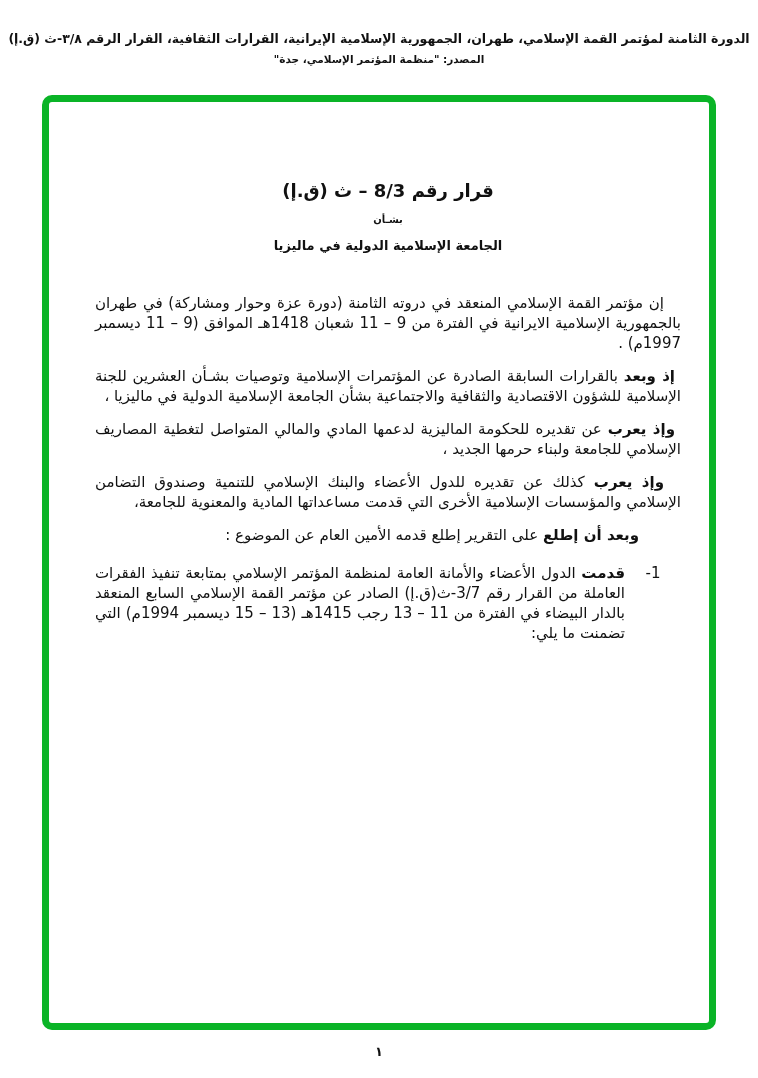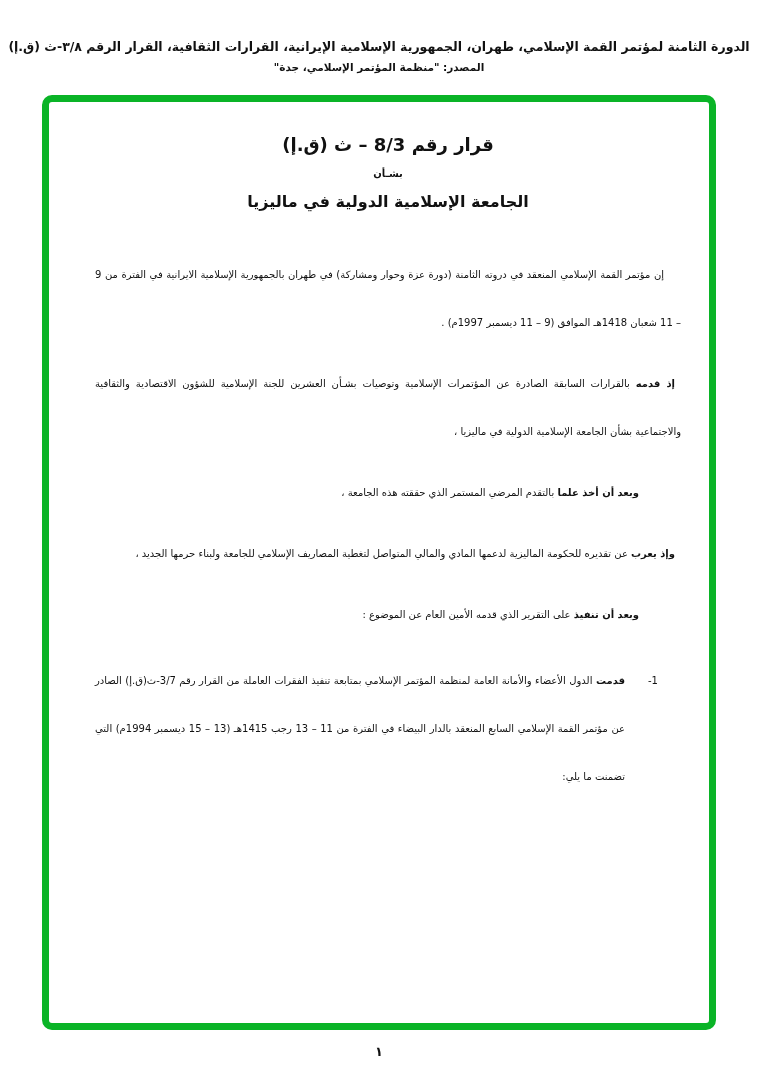--- a/index.html
+++ b/index.html
@@ -8,21 +8,21 @@
     background: #ffffff;
     font-family: "DejaVu Sans", sans-serif;
     color: #111111;
     position: relative;
     overflow: hidden;
   }
   .page { position: absolute; inset: 0; }
 
   
   .top-header {
-    position: absolute; top: 39px; left: 0; right: 0;
+    position: absolute; top: 31px; left: 0; right: 0;
     text-align: center; direction: rtl;
   }
   .hdr-line1 {
     font-size: 12.5px; font-weight: bold; white-space: nowrap;
     letter-spacing: 0;
   }
   .hdr-line2 {
     margin-top: 7px; font-size: 10.5px; font-weight: bold;
   }
 
@@ -35,30 +35,30 @@
     border-radius: 10px;
     background: #ffffff;
   }
   .content {
     position: absolute; inset: 0;
     padding: 0 28px 0 46px;
     direction: rtl;
   }
 
   
-  .title-block { text-align: center; margin-top: 32px; font-weight: bold; }
+  .title-block { text-align: center; margin-top: 78px; font-weight: bold; }
   .title-line1 { font-size: 18px; margin-bottom: 13px; }
   .title-line2 { font-size: 10px; margin-bottom: 13px; }
-  .title-line3 { font-size: 16px; }
+  .title-line3 { font-size: 13px; }
 
   
   .body-text {
     margin-top: 40px;
-    font-size: 10px;
-    line-height: 48px;
+    font-size: 15px;
+    line-height: 20px;
     text-align: justify;
   }
   .para { margin: 0 0 13px 0; }
   .ind-s { text-indent: 6px; }
   .ind-m { text-indent: 17px; }
   .ind-l { text-indent: 42px; }
   .lead { font-weight: bold; }
 
   
   .item { display: flex; margin-top: 18px; }
@@ -87,28 +87,28 @@
       <div class="title-block">
         <div class="title-line1">قرار رقم 8/3 – ث (ق.إ)</div>
         <div class="title-line2">بشـأن</div>
         <div class="title-line3">الجامعة الإسلامية الدولية في ماليزيا</div>
       </div>
 
       <div class="body-text">
 
         <p class="para ind-m"><span class="lead"></span><span>إن مؤتمر القمة الإسلامي المنعقد في دروته الثامنة (دورة عزة وحوار ومشاركة) في طهران بالجمهورية الإسلامية الايرانية في الفترة من 9 – 11 شعبان 1418هـ الموافق (9 – 11 ديسمبر 1997م) .</span></p>
 
-        <p class="para ind-s"><span class="lead">إذ قدمه</span> <span>بالقرارات السابقة الصادرة عن المؤتمرات الإسلامية وتوصيات بشـأن العشرين للجنة الإسلامية للشؤون الاقتصادية والثقافية والاجتماعية بشأن الجامعة الإسلامية الدولية في ماليزيا ،</span></p>
+        <p class="para ind-s"><span class="lead">إذ وبعد</span> <span>بالقرارات السابقة الصادرة عن المؤتمرات الإسلامية وتوصيات بشـأن العشرين للجنة الإسلامية للشؤون الاقتصادية والثقافية والاجتماعية بشأن الجامعة الإسلامية الدولية في ماليزيا ،</span></p>
 
-        <p class="para ind-l"><span class="lead">وبعد أن أخذ علما</span> <span>بالتقدم المرضي المستمر الذي حققته هذه الجامعة ،</span></p>
 
         <p class="para ind-s"><span class="lead">وإذ يعرب</span> <span>عن تقديره للحكومة الماليزية لدعمها المادي والمالي المتواصل لتغطية المصاريف الإسلامي للجامعة ولبناء حرمها الجديد ،</span></p>
 
+        <p class="para ind-m"><span class="lead">وإذ يعرب</span> <span>كذلك عن تقديره للدول الأعضاء والبنك الإسلامي للتنمية وصندوق التضامن الإسلامي والمؤسسات الإسلامية الأخرى التي قدمت مساعداتها المادية والمعنوية للجامعة،</span></p>
 
-        <p class="para ind-l"><span class="lead">وبعد أن تنفيذ</span> <span>على التقرير الذي قدمه الأمين العام عن الموضوع :</span></p>
+        <p class="para ind-l"><span class="lead">وبعد أن إطلع</span> <span>على التقرير إطلع قدمه الأمين العام عن الموضوع :</span></p>
 
         <div class="item">
           <div class="item-num">1-</div>
           <div class="item-body"><span class="lead">قدمت</span> <span>الدول الأعضاء والأمانة العامة لمنظمة المؤتمر الإسلامي بمتابعة تنفيذ الفقرات العاملة من القرار رقم 3/7-ث(ق.إ) الصادر عن مؤتمر القمة الإسلامي السابع المنعقد بالدار البيضاء في الفترة من 11 – 13 رجب 1415هـ (13 – 15 ديسمبر 1994م) التي تضمنت ما يلي:</span></div>
         </div>
 
       </div>
     </div>
   </div>
 

